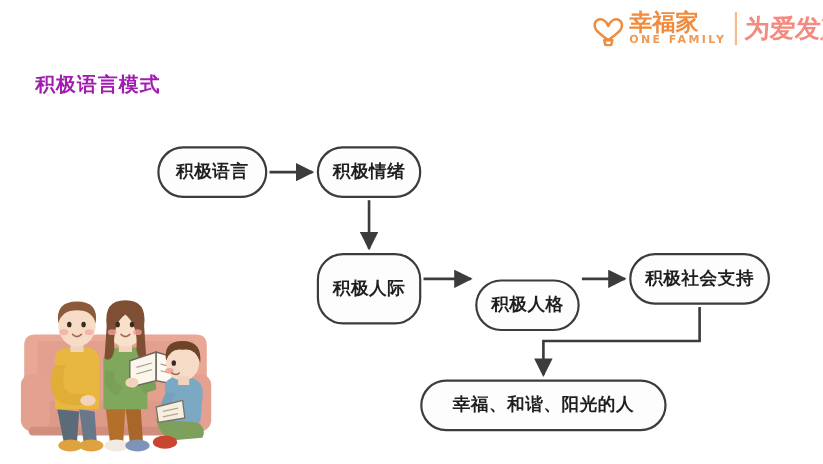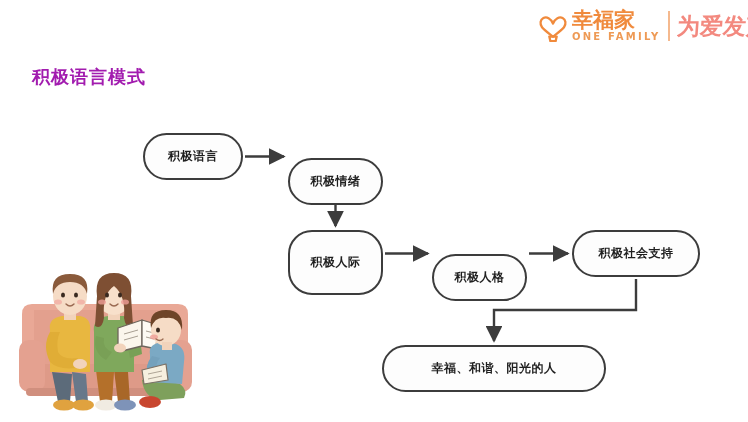--- a/index.html
+++ b/index.html
@@ -93,29 +93,29 @@
   }
   .node {
     position: absolute;
     box-sizing: border-box;
     border: 2px solid #3c3c3c;
     border-radius: 24px;
     background: #fdfdfd;
     display: flex;
     align-items: center;
     justify-content: center;
-    font-size: 12px;
+    font-size: 16px;
     font-weight: bold;
     color: #1f1f1f;
     letter-spacing: 0.5px;
     white-space: nowrap;
   }
 
   #node-1 { left: 143px; top: 133px; width: 100px; height: 47px; }
-  #node-2 { left: 288px; top: 133px; width: 95px;  height: 47px; margin-top: 25px; }
+  #node-2 { left: 288px; top: 133px; width: 95px;  height: 47px; }
   #node-3 { left: 288px; top: 230px; width: 95px;  height: 65px; }
   #node-4 { left: 432px; top: 230px; width: 95px;  height: 47px; margin-top: 24px; }
   #node-5 { left: 572px; top: 230px; width: 128px; height: 47px; text-align: right; }
   #node-6 { left: 382px; top: 345px; width: 224px; height: 47px; font-family: Liberation Mono, monospace; }
 
   
   .illustration {
     position: absolute;
     left: 14px;
     top: 252px;

